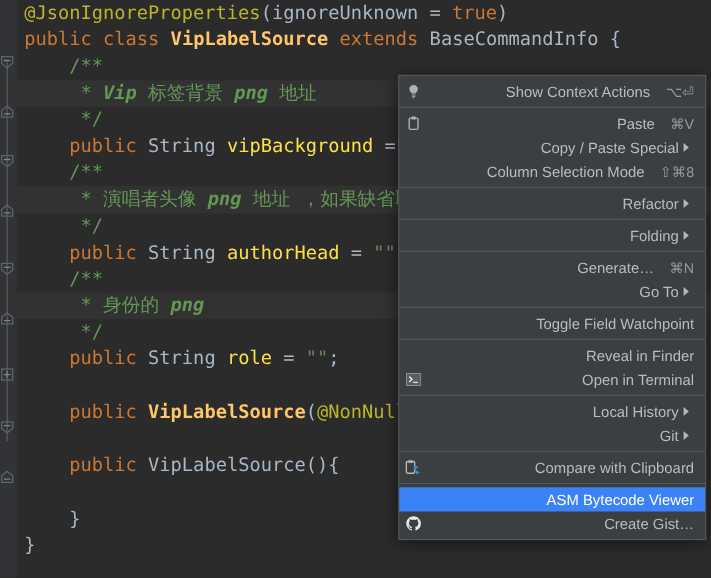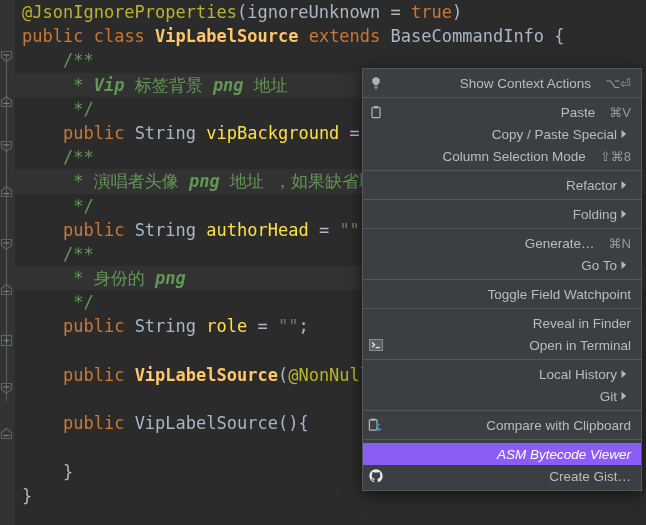--- a/index.html
+++ b/index.html
@@ -77,21 +77,21 @@
   .mi .lbl{flex:1;white-space:nowrap;text-align:right;}
   .mi .sc{
     color:#999999;font-size:13px;
     font-family:"Liberation Sans", sans-serif;
     padding-left:14px;white-space:nowrap;
   }
   .mi .arr{
     width:14px;min-width:14px;display:flex;align-items:center;justify-content:center;
   }
   .mi .arr svg{display:block;}
-  .mi.sel{background:#8b5cf6;font-style:italic;}
+  .mi.sel{background:#3b82f6;}
   .mi.sel .lbl{color:#FFFFFF;}
   .sep{
     height:1px;background:#53575A;margin:3px 0;
   }
 </style>
 </head>
 <body>
 
 <div id="editor">
   <div id="gutter">

